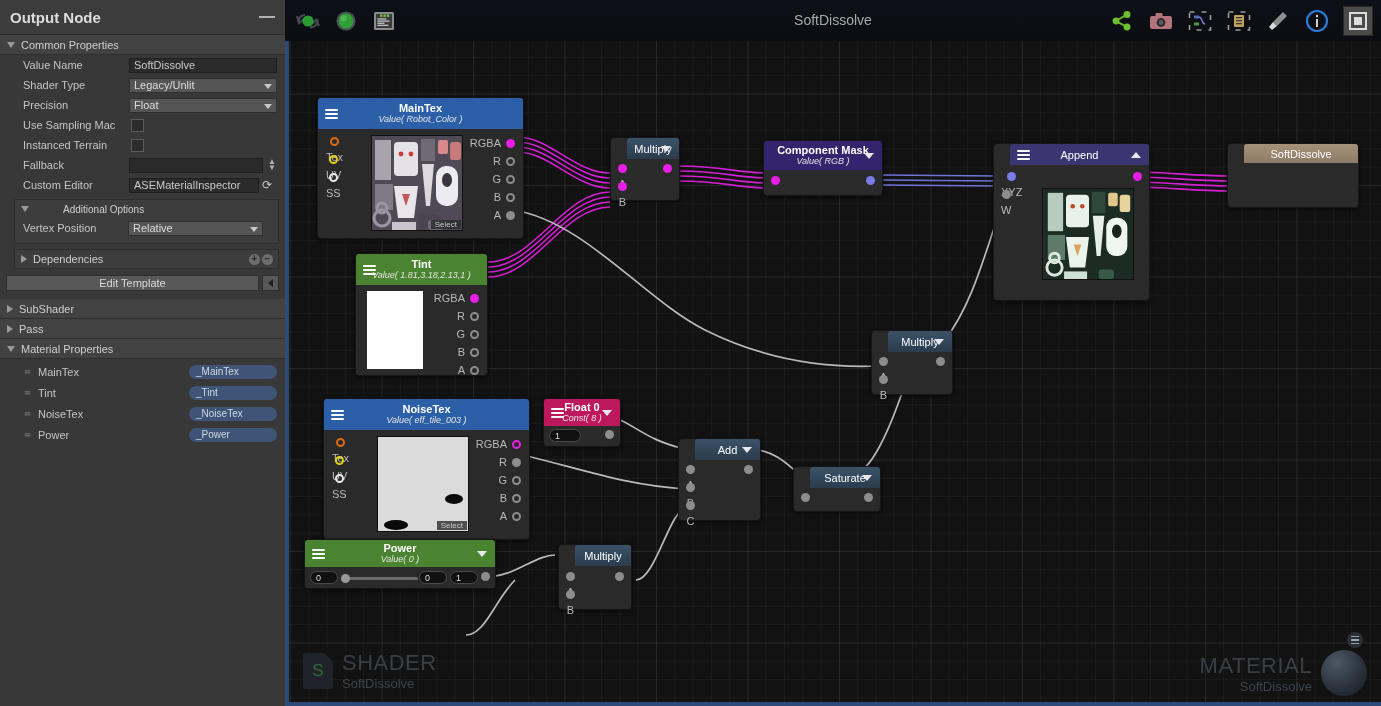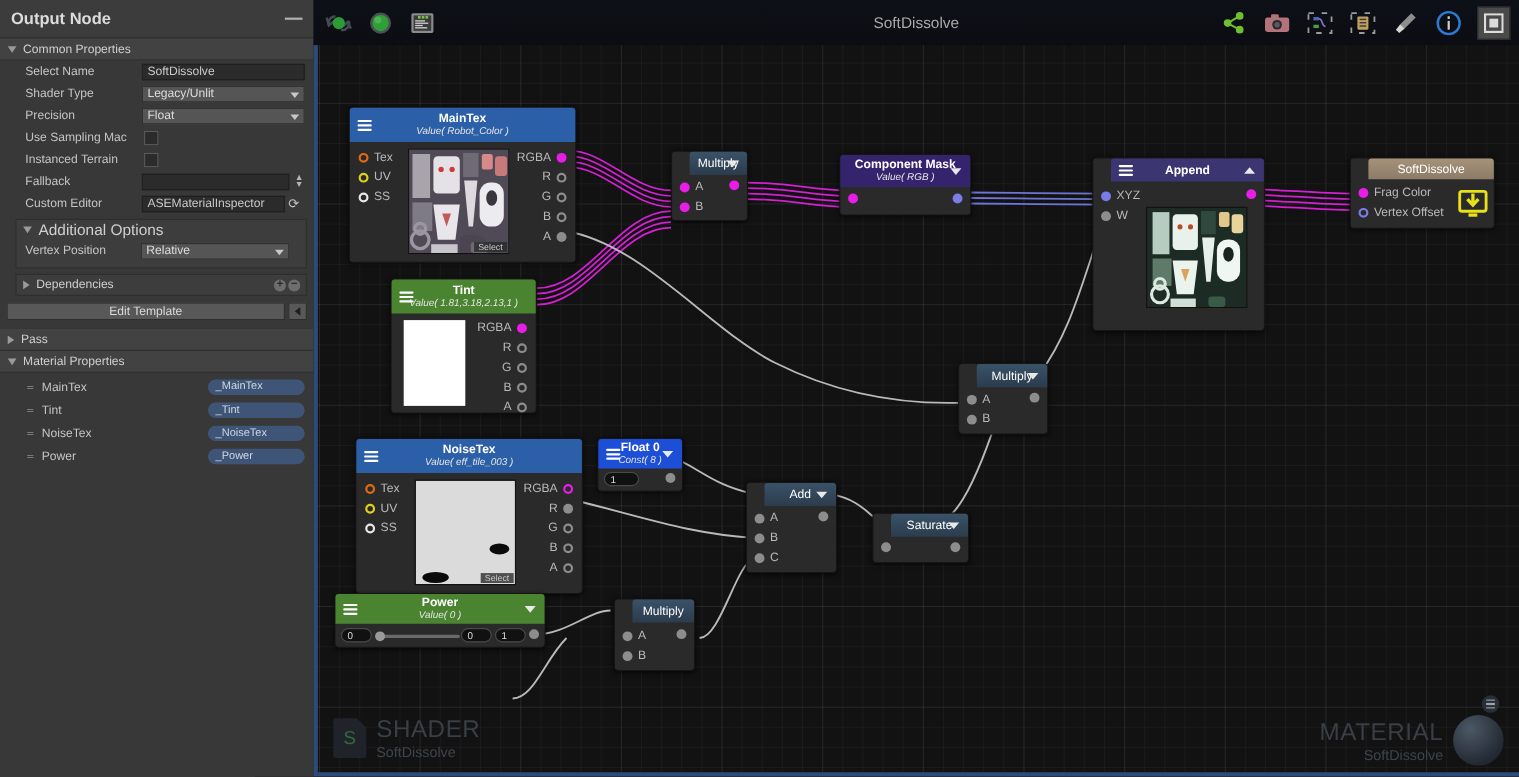--- a/index.html
+++ b/index.html
@@ -35,21 +35,21 @@
     border-left:4px solid transparent; border-right:4px solid transparent;
     border-top:5px solid #c8c8c8; }
   .chk { width:13px; height:13px; background:#2b2b2b; border:1px solid #5a5a5a; }
   .stepper { width:12px; height:15px; display:flex; flex-direction:column;
     align-items:center; justify-content:center; margin-left:3px; color:#b5b5b5;
     font-size:8px; line-height:6px; }
   .refresh-ic { width:13px; height:13px; margin-left:3px; color:#c0c0c0; font-size:12px;
     line-height:13px; }
   .addopt { margin:4px 6px 0 14px; border:1px solid #2e2e2e; background:#3d3d3d; }
   .addopt .hd { display:flex; align-items:center; height:18px; padding-left:6px;
-    color:#cfcfcf; font-size:14px; }
+    color:#cfcfcf; font-size:10px;gap:28px; }
   .deps { margin:5px 6px 0 14px; border:1px solid #2e2e2e; background:#3d3d3d;
     height:20px; display:flex; align-items:center; padding:0 5px 0 6px; }
   .deps .nm { flex:1; color:#cfcfcf; font-size:11px; }
   .circbtn { width:11px; height:11px; border-radius:50%; background:#6d6d6d;
     color:#2a2a2a; font-size:10px; line-height:10px; text-align:center; margin-left:2px;
     font-weight:bold; }
   .edit-tmpl { margin:6px 6px 0 6px; display:flex; align-items:center; gap:3px; }
   .edit-tmpl .btn { flex:1; height:16px; background:#585858; border:1px solid #2e2e2e;
     color:#dadada; font-size:11px; display:flex; align-items:center;
     justify-content:center; }
@@ -104,21 +104,21 @@
     width:13px; height:10px; display:flex; flex-direction:column;
     justify-content:space-between; }
   .nhamb i { display:block; height:2px; background:#fff; border-radius:1px; }
   .ncaret { position:absolute; right:8px; top:50%; transform:translateY(-50%);
     width:0;height:0; border-left:5px solid transparent; border-right:5px solid transparent; }
   .ncaret.dn { border-top:6px solid #e8e8e8; }
   .ncaret.up { border-bottom:6px solid #e8e8e8; }
   .nbody { position:relative; }
 
   .port { position:absolute; display:flex; align-items:center; gap:5px;
-    font-size:11px; color:#b9b9b9; }
+    font-size:11px; color:#b9b9b9;flex-direction:column; }
   .port.right { flex-direction:row-reverse; }
   .dot { width:9px; height:9px; border-radius:50%; flex:none; }
   .dot.hollow { background:transparent; border:2px solid #888; width:9px; height:9px; }
   .dot.orange { border-color:#e06a12; }
   .dot.yellow { border-color:#e0d019; }
   .dot.white  { border-color:#e8e8e8; }
   .dot.mag    { background:#e81ee8; }
   .dot.maghollow { background:transparent; border:2px solid #e81ee8; }
   .dot.grey   { background:#8d8d8d; }
   .dot.greyhollow { background:transparent; border:2px solid #8d8d8d; }
@@ -164,21 +164,21 @@
     </div>
 
     <div class="sb-section">
       <span class="tri tri-down"></span>
       <span>Common Properties</span>
     </div>
 
     <div class="sb-body">
 
       <div class="row">
-        <div class="lbl">Select Name</div>
+        <div class="lbl">Value Name</div>
         <div class="fld w">SoftDissolve</div>
       </div>
 
       <div class="row">
         <div class="lbl">Shader Type</div>
         <div class="pop">
           <span>Legacy/Unlit</span>
           <span class="ar"></span>
         </div>
       </div>
@@ -237,20 +237,24 @@
 
       <div class="edit-tmpl">
         <div class="btn">Edit Template</div>
         <div class="sq">
             <i class="la"></i>
           </div>
       </div>
       <div style="height:8px"></div>
     </div>
 
+    <div class="sb-section">
+      <span class="tri tri-right"></span>
+      <span>SubShader</span>
+    </div>
     <div class="sb-section">
       <span class="tri tri-right"></span>
       <span>Pass</span>
     </div>
     <div class="sb-section">
       <span class="tri tri-down"></span>
       <span>Material Properties</span>
     </div>
 
     <div class="sb-body" style="padding-top:2px">
@@ -561,21 +565,21 @@
       </div>
     </div>
 
     <div class="node" style="left:708px;top:143px;width:157px;height:158px">
       <div class="nhead single" style="background:#3b3572">
         <span class="nhamb">
             <i></i>
             <i></i>
             <i></i>
           </span>
-        <span class="ttl" style="font-weight:bold">Append</span>
+        <span class="ttl" style="font-weight:normal">Append</span>
         <span class="ncaret up"></span>
       </div>
       <div class="nbody" style="height:136px">
         <div class="port" style="left:7px;top:7px">
           <span class="dot blue"></span>
           <span>XYZ</span>
           </div>
         <div class="port" style="left:7px;top:25px">
           <span class="dot grey"></span>
           <span>W</span>
@@ -606,37 +610,20 @@
             <rect x="20" y="86" width="24" height="8" fill="#cfe0d4"></rect>
           </svg>
         </div>
       </div>
     </div>
 
     <div class="node" style="left:942px;top:143px;width:132px;height:65px">
       <div class="nhead single" style="background:linear-gradient(#a6927a,#8c7b66);height:19px">
         <span class="ttl" style="font-weight:normal">SoftDissolve</span>
       </div>
-      <div class="nbody" style="height:45px">
-        <div class="port" style="left:7px;top:6px">
-          <span class="dot mag"></span>
-          <span>Frag Color</span>
-          </div>
-        <div class="port" style="left:7px;top:24px">
-          <span class="dot bluehollow"></span>
-          <span>Vertex Offset</span>
-          </div>
-        <div style="position:absolute;right:4px;top:8px">
-          <svg width="30" height="30" viewBox="0 0 30 30">
-            <rect x="3" y="3" width="24" height="18" rx="2" fill="none" stroke="#e8e019" stroke-width="2.6"></rect>
-            <rect x="11" y="23" width="8" height="3" fill="#e8e019"></rect>
-            <path d="M15 5 L15 13 M10 10 L15 15.5 L20 10" stroke="#e8e019" stroke-width="3" fill="none"></path>
-          </svg>
-        </div>
-      </div>
     </div>
 
     <div class="node" style="left:38px;top:398px;width:207px;height:142px">
       <div class="nhead" style="background:#2b5fa8">
         <span class="nhamb">
             <i></i>
             <i></i>
             <i></i>
           </span>
         <span class="ttl">NoiseTex</span>
@@ -695,21 +682,21 @@
             <rect width="92" height="96" filter="url(#nz)" opacity="0.95"></rect>
             <ellipse cx="18" cy="88" rx="12" ry="5" fill="#0a0a0a"></ellipse>
             <ellipse cx="76" cy="62" rx="9" ry="5" fill="#0a0a0a"></ellipse>
           </svg>
           <div class="selectlbl">Select</div>
         </div>
       </div>
     </div>
 
     <div class="node" style="left:258px;top:398px;width:78px;height:49px">
-      <div class="nhead" style="background:#1d4ed8;height:27px">
+      <div class="nhead" style="background:#be185d;height:27px">
         <span class="nhamb">
             <i></i>
             <i></i>
             <i></i>
           </span>
         <span class="ttl">Float 0</span>
         <span class="sub">Const( 8 )</span>
         <span class="ncaret dn"></span>
       </div>
       <div class="nbody" style="height:20px">

